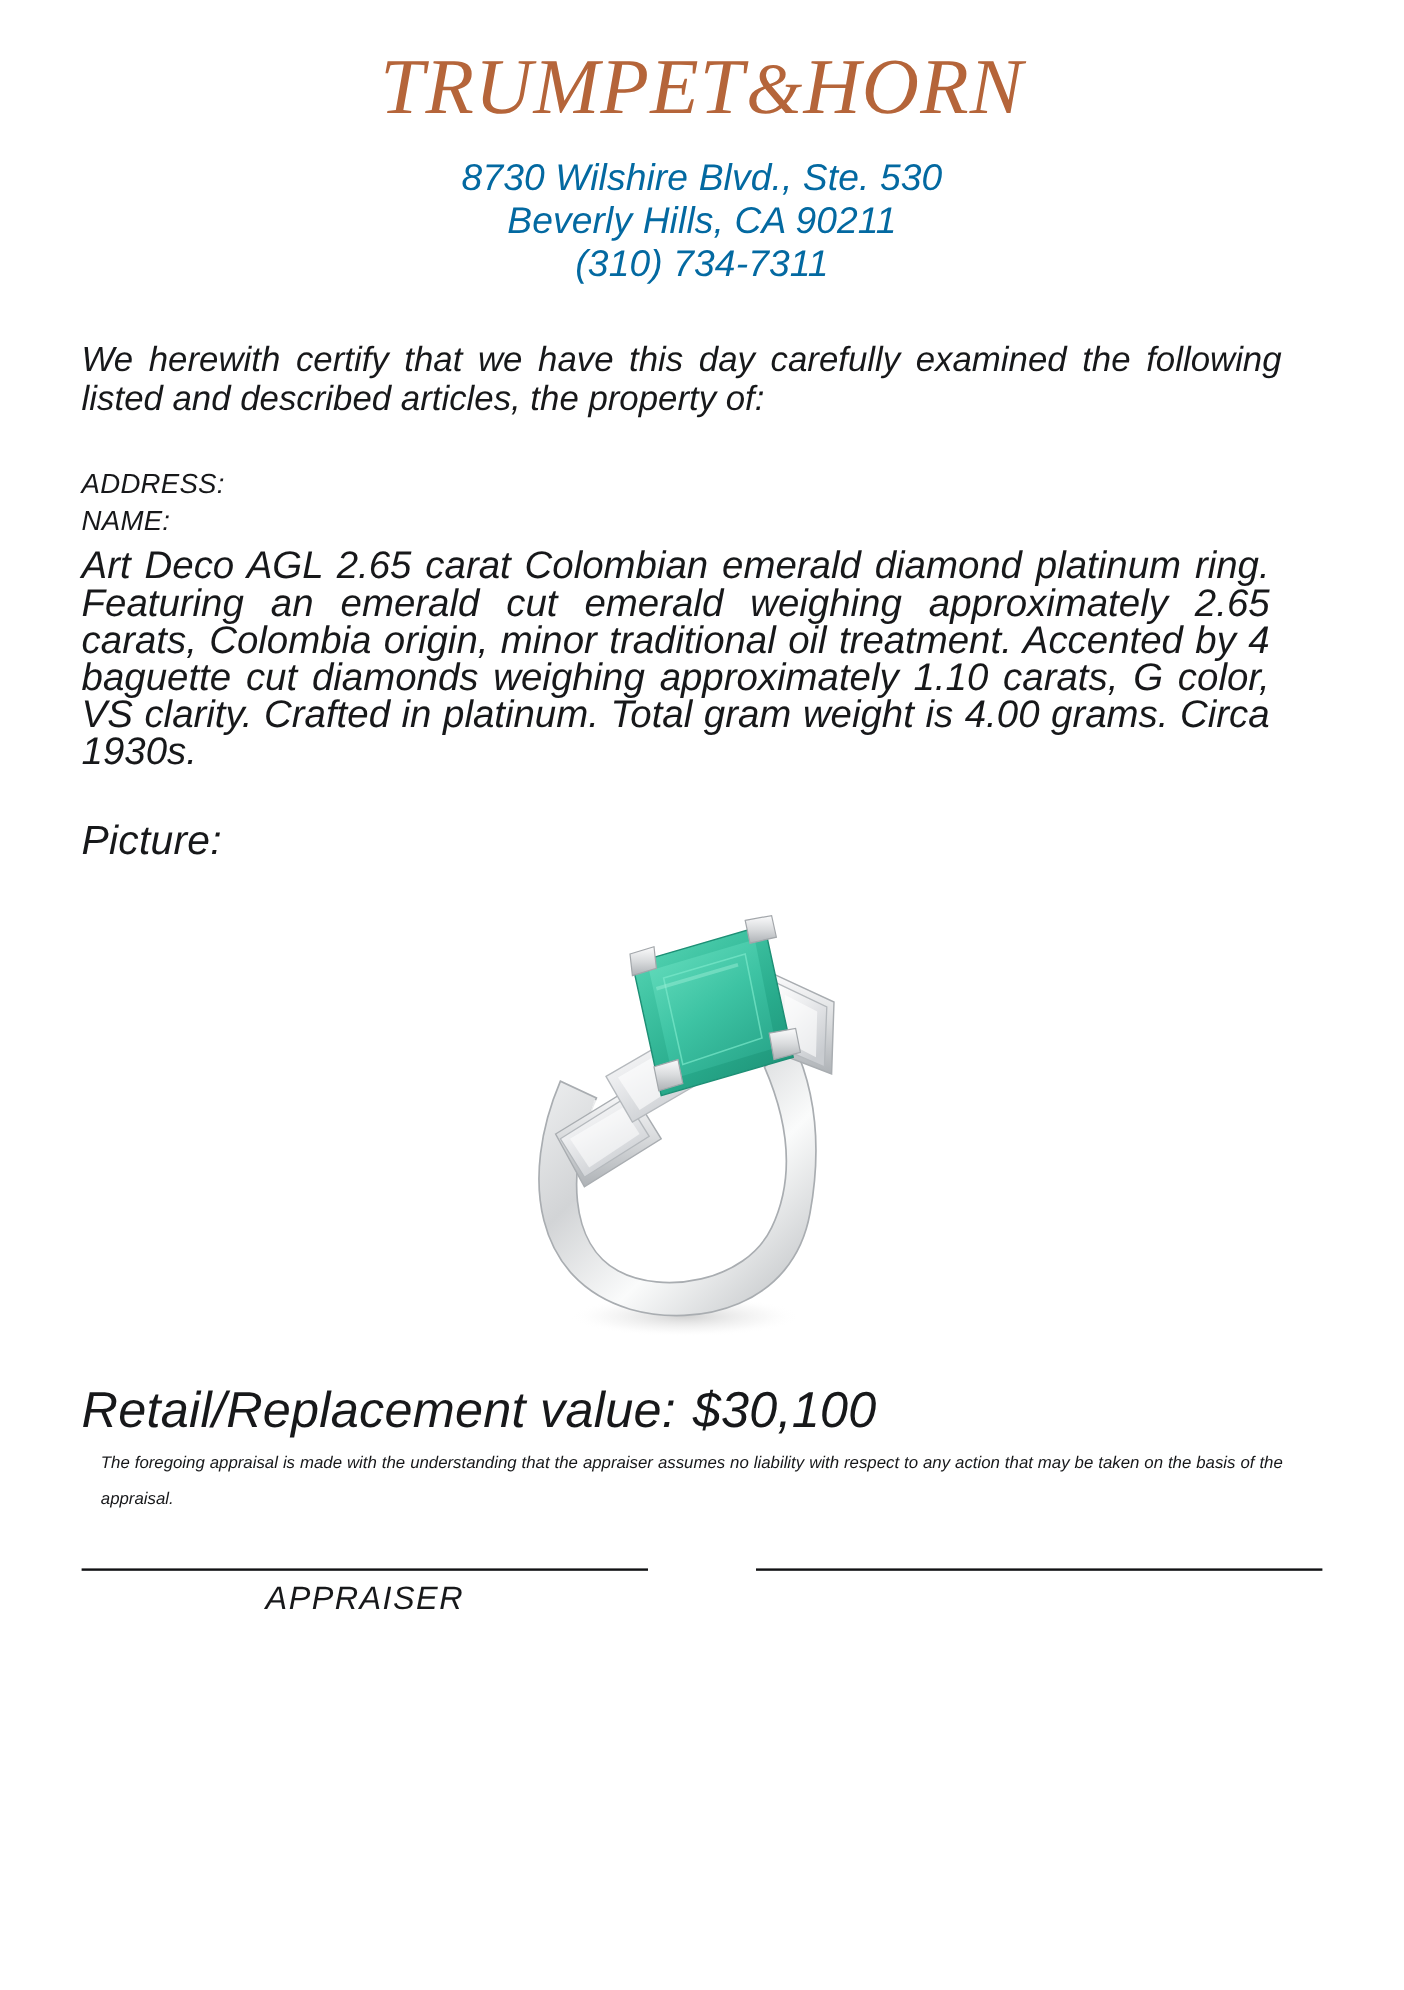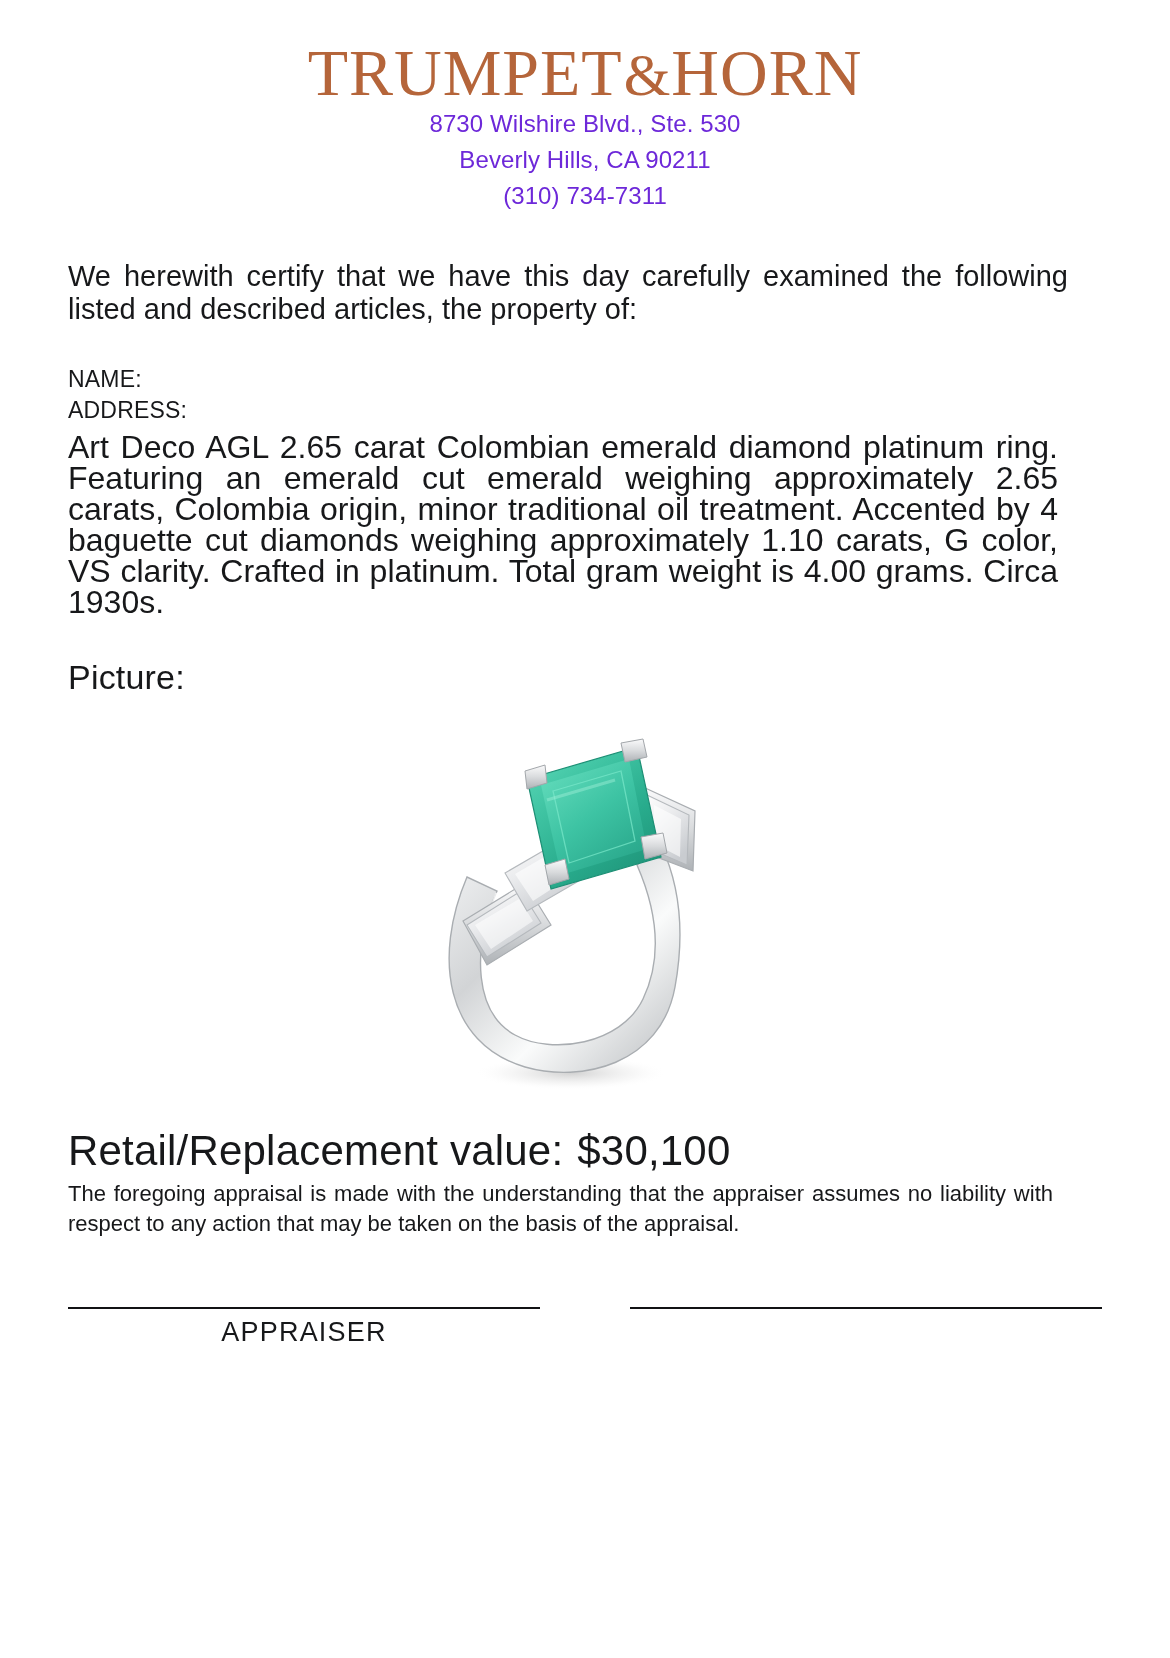--- a/index.html
+++ b/index.html
@@ -13,20 +13,21 @@
     color: #17181a;
   }
   .page {
     position: relative;
     width: 1170px;
     height: 1466px;
     margin: 0 auto;
     background: #ffffff;
     overflow: hidden;
     box-sizing: border-box;
+    font-style: italic;
   }
 
   
   .letterhead {
     padding-top: 40px;
     text-align: center;
   }
   .brand {
     font-family: "Liberation Serif", "DejaVu Serif", serif;
     color: #b5653a;
@@ -35,23 +36,24 @@
     letter-spacing: 1px;
     font-weight: 400;
     white-space: nowrap;
   }
   .brand .amp {
     font-size: 60px;
     letter-spacing: 0;
     padding: 0 1px;
   }
   .addr {
-    font-size: 24px;
+    margin-top: 24px;
+    font-size: 31px;
     line-height: 36px;
-    color: #6d28d9;
+    color: #0369a1;
     letter-spacing: 0.1px;
   }
   .addr div { white-space: nowrap; }
 
   
   .content {
     padding: 0 68px;
     box-sizing: border-box;
   }
   .certify {
@@ -104,25 +106,26 @@
   .value-line {
     margin-top: 24px;
     font-size: 42px;
     line-height: 44px;
     letter-spacing: 0.2px;
     white-space: nowrap;
   }
   .value-amount { margin-left: 14px; }
   .disclaimer {
     margin-top: 6px;
-    font-size: 22px;
+    font-size: 14px;
     line-height: 30px;
     text-align: justify;
     text-justify: inter-word;
     max-width: 985px;
+    margin-left: 16px;
   }
 
   
   .sig-area {
     position: absolute;
     left: 68px;
     right: 68px;
     bottom: 118px;
   }
   .sig-rules {
@@ -160,22 +163,22 @@
       <div>Beverly Hills, CA 90211</div>
       <div>(310) 734-7311</div>
     </div>
   </div>
 
   <div class="content">
 
     <p class="certify">We herewith certify that we have this day carefully examined the following listed and described articles, the property of:</p>
 
     <div class="party">
+      <div>ADDRESS:</div>
       <div>NAME:</div>
-      <div>ADDRESS:</div>
     </div>
 
     <p class="desc-body">Art Deco AGL 2.65 carat Colombian emerald diamond platinum ring. Featuring an emerald cut emerald weighing approximately 2.65 carats, Colombia origin, minor traditional oil treatment. Accented by 4 baguette cut diamonds weighing approximately 1.10 carats, G color, VS clarity. Crafted in platinum. Total gram weight is 4.00 grams. Circa 1930s.</p>
 
     <h2 class="section-head picture-head">Picture:</h2>
 
     <div class="picture-wrap">
       <svg class="ring-svg" width="420" height="380" viewBox="0 0 420 380">
         <defs>
           <linearGradient id="metalShank" x1="0" y1="0" x2="1" y2="1">

